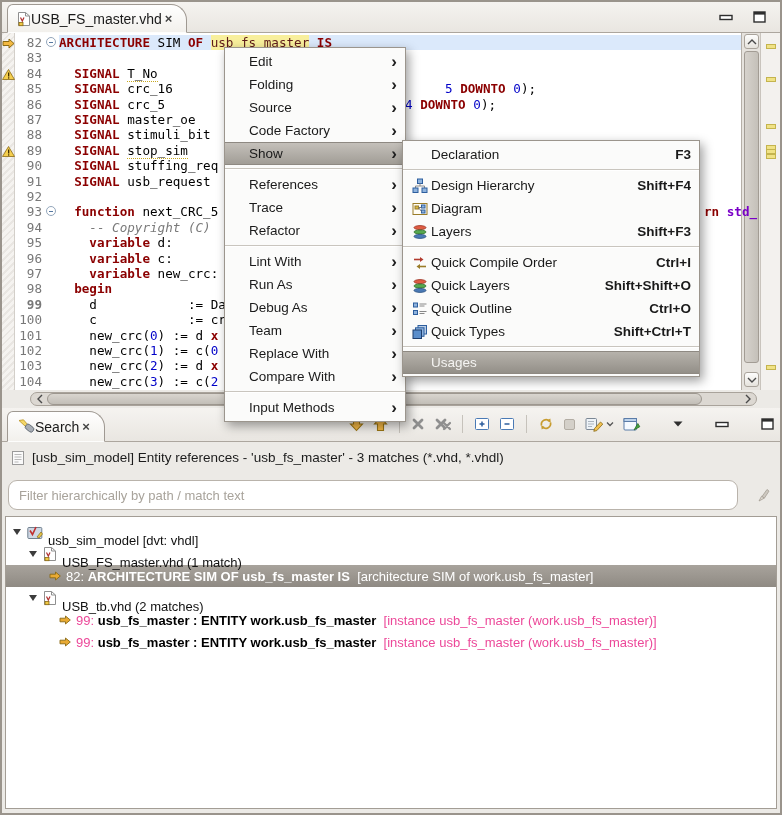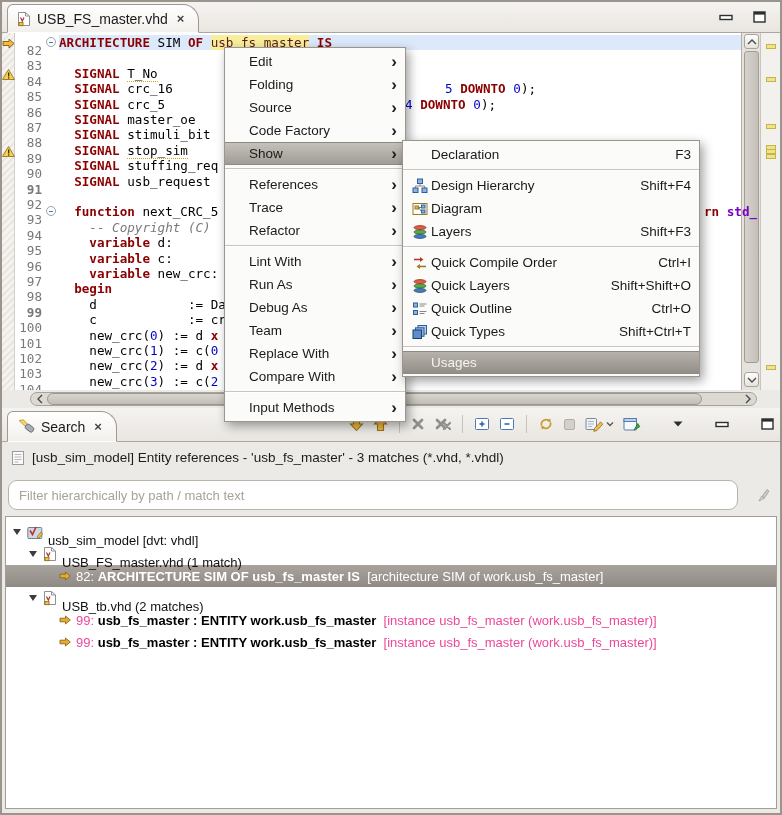--- a/index.html
+++ b/index.html
@@ -3,32 +3,32 @@
 <meta charset="utf-8">
 <style>
   html,body{margin:0;padding:0;background:#d8d4ce;}
   *{box-sizing:border-box;}
   .window{position:relative;width:782px;height:815px;background:#eceae6;border:2px solid #9a948c;overflow:hidden;
           font-family:"Liberation Sans","DejaVu Sans",sans-serif;font-size:13px;color:#1a1a1a;}
 
   
   .tab-row{position:absolute;left:0;width:778px;background:linear-gradient(#f5f3f0,#e9e6e1);border-bottom:1px solid #aca69e;}
   #editor-tab-row{top:0;height:31px;}
-  .tab{position:absolute;left:5px;bottom:-1px;display:inline-flex;align-items:center;gap:6px;height:29px;
+  .tab{position:absolute;left:5px;bottom:-1px;display:inline-flex;align-items:center;gap:0;height:29px;
        padding:0 14px 0 9px;background:linear-gradient(#ffffff,#f2f0ec);border:1px solid #9f9992;border-bottom:1px solid #fdfdfc;
        border-radius:6px 16px 0 0;font-size:14px;}
   .tab-close{font-weight:bold;font-size:13px;color:#444;margin-left:3px;cursor:default;}
   .win-ctrls{position:absolute;right:14px;top:9px;display:flex;gap:20px;align-items:center;}
   .icn{display:inline-flex;align-items:center;}
 
   #editor-body{position:absolute;left:0;top:31px;width:778px;height:357px;background:#fff;overflow:hidden;}
   #ann-col{position:absolute;left:0;top:0;width:13px;height:100%;border-right:1px solid #d3cfc9;
            background:repeating-linear-gradient(135deg,#e9e6e2 0 2px,#f5f3f0 2px 5px);}
   .ann{position:absolute;left:0;}
-  #num-col{position:absolute;left:13px;top:8px;width:30px;height:100%;background:#fff;}
+  #num-col{position:absolute;left:13px;top:0;width:30px;height:100%;background:#fff;}
   .ln-num{position:absolute;width:100%;text-align:right;padding-right:3px;color:#787878;
           font:12.6px/15.4px "DejaVu Sans Mono",monospace;}
   #fold-col{position:absolute;left:43px;top:0;width:14px;height:100%;background:#fff;}
   .fold{position:absolute;left:1px;width:10px;height:10px;border:1px solid #93a6bb;border-radius:50%;background:#fff;}
   .fold::after{content:"";position:absolute;left:2px;top:3.5px;width:4px;height:1px;background:#5577a0;}
   #code-col{position:absolute;left:57px;top:0;width:682px;height:100%;}
   .code-line{position:absolute;left:0;width:100%;height:15.4px;white-space:pre;
              font:12.6px/15.4px "DejaVu Sans Mono",monospace;color:#000;}
   .code-line.current{background:#dbe9fb;}
   .code-frag{position:absolute;white-space:pre;font:12.6px/15.4px "DejaVu Sans Mono",monospace;}
@@ -58,21 +58,21 @@
   
   .menu{position:absolute;background:#fbfbfa;border:1px solid #9b958d;box-shadow:3px 4px 10px rgba(0,0,0,.38);
         padding:2px 0;z-index:50;font-size:13.5px;}
   #context-menu{left:222px;top:45px;width:182px;}
   #show-submenu{left:400px;top:138px;width:298px;z-index:51;}
   .menu-item{height:23px;display:flex;align-items:center;padding:0 8px 0 24px;cursor:default;}
   #show-submenu .menu-item{padding-left:6px;}
   .mi-icon{width:22px;display:inline-flex;align-items:center;justify-content:center;}
   .mi-label{flex:1;white-space:nowrap;}
   .mi-arrow{font-size:17px;font-weight:bold;color:#222;margin-left:10px;line-height:1;}
-  .mi-shortcut{margin-left:26px;white-space:nowrap;}
+  .mi-shortcut{margin-left:26px;white-space:nowrap;font-weight:bold;}
   .menu-sep{height:2px;border-top:1px solid #c9c5be;border-bottom:1px solid #ffffff;margin:3px 0;}
   .menu-item.selected{background:linear-gradient(#c4c0ba,#a19d96);border-top:1px solid #8e8982;border-bottom:1px solid #8e8982;}
   .menu-item.hovered{background:linear-gradient(#b6b2ab,#938f88);border-top:1px solid #8e8982;border-bottom:1px solid #8e8982;color:#f5f4f2;}
 
   
   #search-tab-row{top:406px;height:34px;}
   #search-tab{height:31px;}
   #sr-toolbar{position:absolute;right:6px;top:7px;display:flex;align-items:center;gap:9px;}
   .tbtn{display:inline-flex;align-items:center;gap:2px;cursor:default;}
   .tsep{width:1px;height:18px;background:#c6c2bb;margin:0 2px;}
@@ -148,21 +148,21 @@
     <div id="num-col">
         <div class="ln-num" style="top: 2px;">82</div>
         <div class="ln-num" style="top: 17.4px;">83</div>
         <div class="ln-num" style="top: 32.8px;">84</div>
         <div class="ln-num" style="top: 48.2px;">85</div>
         <div class="ln-num" style="top: 63.6px;">86</div>
         <div class="ln-num" style="top: 79px;">87</div>
         <div class="ln-num" style="top: 94.4px;">88</div>
         <div class="ln-num" style="top: 109.8px;">89</div>
         <div class="ln-num" style="top: 125.2px;">90</div>
-        <div class="ln-num" style="top: 140.6px; font-weight: bold;">91</div>
+        <div class="ln-num" style="top: 140.6px;">91</div>
         <div class="ln-num" style="top: 156px;">92</div>
         <div class="ln-num" style="top: 171.4px;">93</div>
         <div class="ln-num" style="top: 186.8px;">94</div>
         <div class="ln-num" style="top: 202.2px;">95</div>
         <div class="ln-num" style="top: 217.6px;">96</div>
         <div class="ln-num" style="top: 233px;">97</div>
         <div class="ln-num" style="top: 248.4px;">98</div>
         <div class="ln-num" style="top: 263.8px; font-weight: bold;">99</div>
         <div class="ln-num" style="top: 279.2px;">100</div>
         <div class="ln-num" style="top: 294.6px;">101</div>
@@ -536,21 +536,21 @@
             <rect x=".8" y="3.5" width="14" height="11" rx="1" fill="#cfd8e4" stroke="#70808f"></rect>
             <path d="M3 6.5l2.5 4L9 3" stroke="#c03030" stroke-width="1.6" fill="none"></path>
             <path d="M10 13l4-5 1.5 2-3.5 4z" fill="#e8c84a" stroke="#8a6a14" stroke-width=".7"></path>
           </svg></span><span class="tr-text">usb_sim_model [dvt: vhdl]</span></div>
       <div class="tree-row" style="padding-left: 22px;"><span class="twisty open"></span><span class="icn"><svg width="14" height="16" viewBox="0 0 14 16">
             <path d="M1.5 1.5h7L12.5 5v9.5h-11z" fill="#fff" stroke="#8f8f8f"></path>
             <path d="M8.5 1.5V5h4" fill="none" stroke="#8f8f8f"></path>
             <path d="M3.5 6.5l1.8 3.6L7 6.5" stroke="#b03030" stroke-width="1.2" fill="none"></path>
             <rect x="2" y="11.5" width="4" height="3.2" fill="#f0c945" stroke="#8a6a14" stroke-width=".8"></rect>
           </svg></span><span class="tr-text">USB_FS_master.vhd (1 match)</span></div>
-      <div class="tree-row selected" style="padding-left: 38px;"><span class="twisty"></span><span class="icn"><svg width="12" height="10" viewBox="0 0 12 10">
+      <div class="tree-row selected" style="padding-left: 28px;"><span class="twisty"></span><span class="icn"><svg width="12" height="10" viewBox="0 0 12 10">
             <path d="M1 3.2h5.5V1l4.8 4-4.8 4V6.8H1z" fill="#e9aa33" stroke="#8a6a14" stroke-width=".9"></path>
           </svg></span><span class="tr-num">82: </span><span class="tr-main">ARCHITECTURE SIM OF usb_fs_master IS</span><span class="tr-ctx">  [architecture SIM of work.usb_fs_master]</span></div>
       <div class="tree-row" style="padding-left: 22px;"><span class="twisty open"></span><span class="icn"><svg width="14" height="16" viewBox="0 0 14 16">
             <path d="M1.5 1.5h7L12.5 5v9.5h-11z" fill="#fff" stroke="#8f8f8f"></path>
             <path d="M8.5 1.5V5h4" fill="none" stroke="#8f8f8f"></path>
             <path d="M3.5 6.5l1.8 3.6L7 6.5" stroke="#b03030" stroke-width="1.2" fill="none"></path>
             <rect x="2" y="11.5" width="4" height="3.2" fill="#f0c945" stroke="#8a6a14" stroke-width=".8"></rect>
           </svg></span><span class="tr-text">USB_tb.vhd (2 matches)</span></div>
       <div class="tree-row" style="padding-left: 38px;"><span class="twisty"></span><span class="icn"><svg width="12" height="10" viewBox="0 0 12 10">
             <path d="M1 3.2h5.5V1l4.8 4-4.8 4V6.8H1z" fill="#e9aa33" stroke="#8a6a14" stroke-width=".9"></path>

